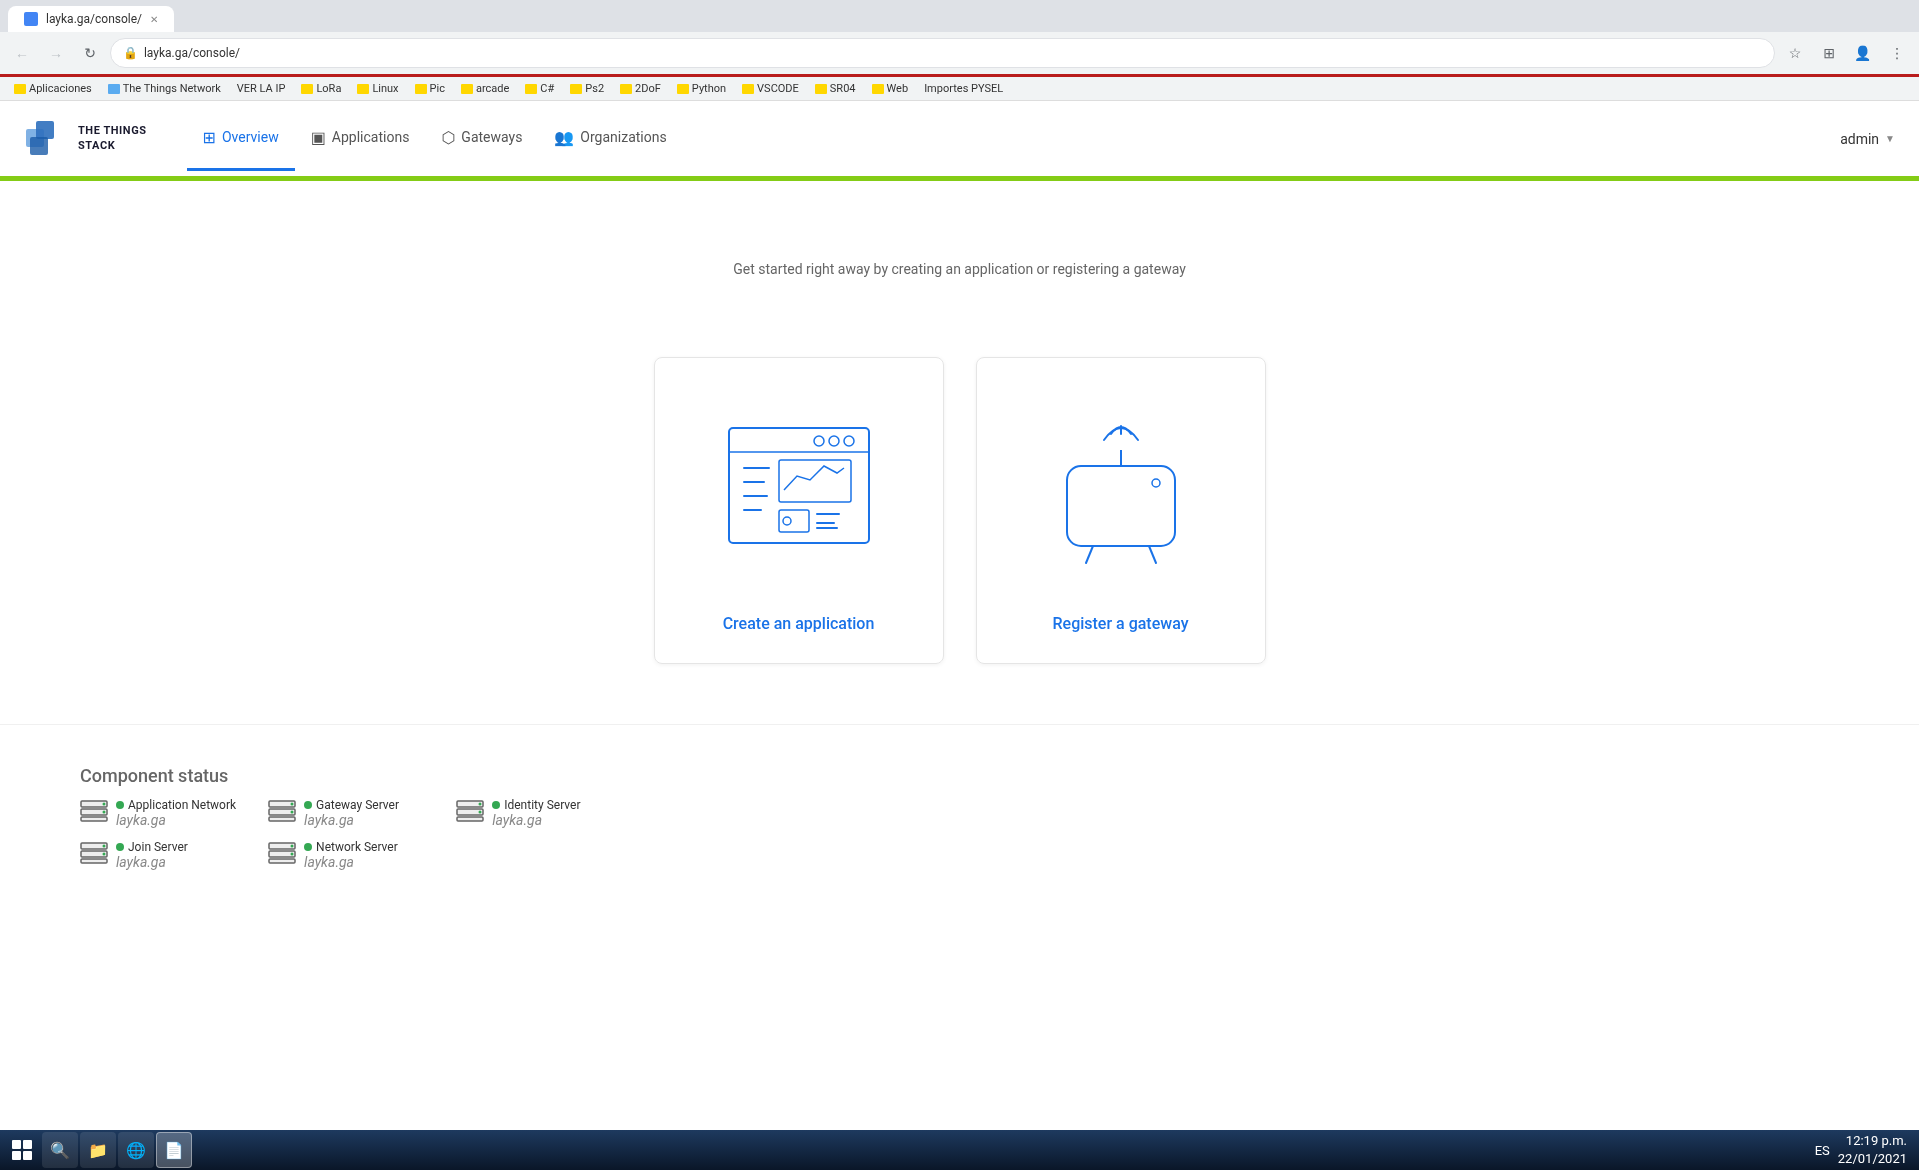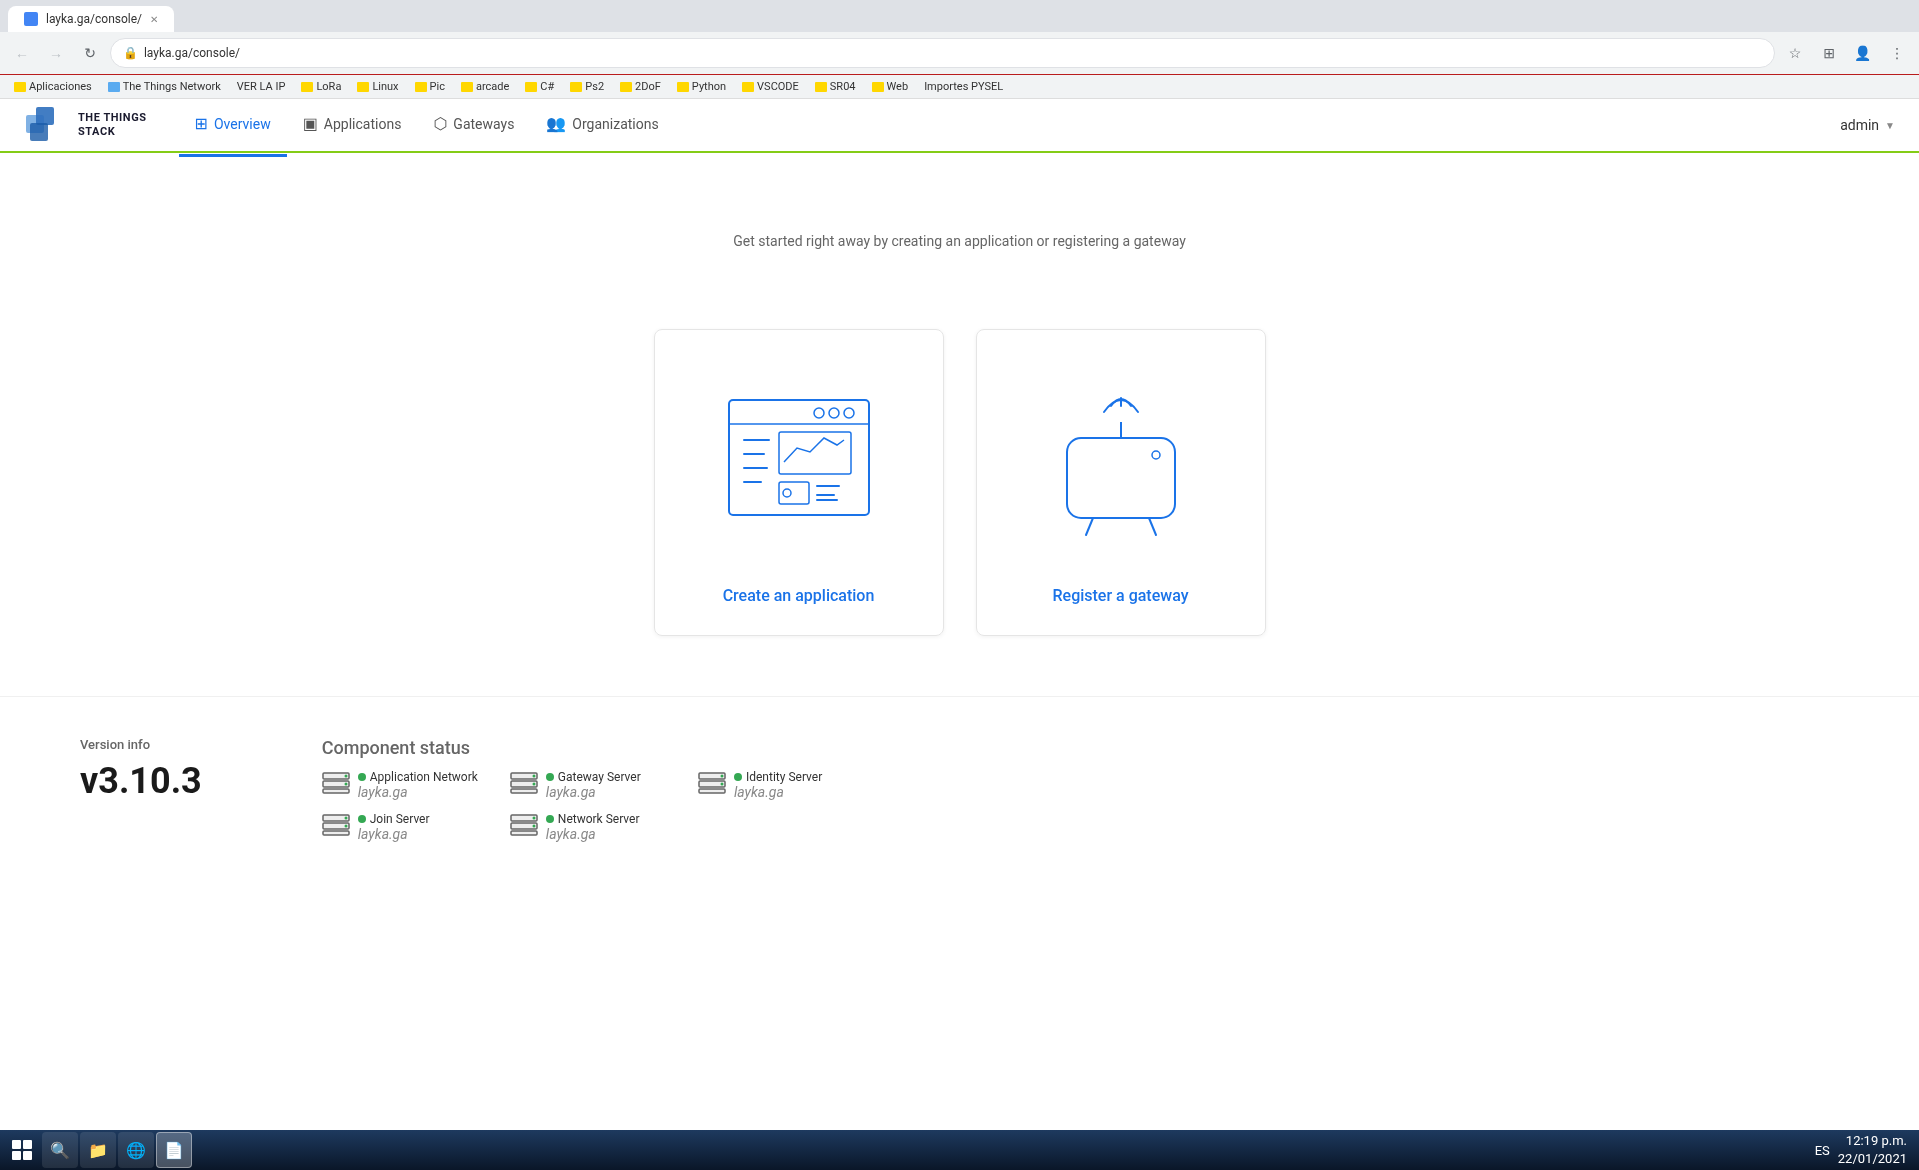--- a/index.html
+++ b/index.html
@@ -9,27 +9,27 @@
     .browser-chrome { background: #f1f3f4; border-bottom: 1px solid #ddd; }
     .browser-tabs { display: flex; align-items: center; padding: 6px 8px 0; background: #dee1e6; }
     .browser-tab { background: #fff; border-radius: 8px 8px 0 0; padding: 6px 16px; font-size: 12px; color: #333; display: flex; align-items: center; gap: 8px; min-width: 160px; }
     .browser-tab .favicon { width: 14px; height: 14px; background: #4285f4; border-radius: 2px; flex-shrink: 0; }
     .browser-tab .close-btn { margin-left: auto; color: #888; font-size: 10px; }
     .browser-toolbar { display: flex; align-items: center; padding: 6px 8px; gap: 6px; background: #f1f3f4; }
     .nav-btn { width: 28px; height: 28px; border-radius: 50%; border: none; background: transparent; cursor: pointer; display: flex; align-items: center; justify-content: center; color: #5f6368; font-size: 14px; }
     .nav-btn.disabled { color: #bdc1c6; }
     .address-bar { flex: 1; height: 30px; background: #fff; border: 1px solid #dfe1e5; border-radius: 15px; display: flex; align-items: center; padding: 0 12px; font-size: 12px; color: #333; gap: 6px; }
     .address-bar .lock-icon { color: #5f6368; font-size: 12px; }
-    .bookmarks-bar { display: flex; align-items: center; padding: 3px 8px; gap: 4px; font-size: 11px; border-top: 1px solid #b91c1c; overflow: hidden; }
+    .bookmarks-bar { display: flex; align-items: center; padding: 3px 8px; gap: 4px; font-size: 11px; border-top: 3px solid #b91c1c; overflow: hidden; }
     .bookmark-item { display: flex; align-items: center; gap: 3px; padding: 2px 6px; border-radius: 3px; cursor: pointer; white-space: nowrap; color: #333; font-size: 11px; }
     .bookmark-folder { width: 12px; height: 10px; background: #ffd700; border-radius: 1px; }
     .bookmark-folder.blue { background: #5aabf0; }
 
     
-    .app-header { display: flex; align-items: center; padding: 0 24px; height: 54px; border-bottom: 2px solid #84cc16; background: #fff; position: relative; }
+    .app-header { display: flex; align-items: center; padding: 0 24px; height: 80px; border-bottom: 5px solid #84cc16; background: #fff; position: relative; gap: 8px; }
     .logo { display: flex; align-items: center; gap: 10px; margin-right: 32px; }
     .logo-icon { width: 44px; height: 44px; }
     .logo-text { display: flex; flex-direction: column; font-size: 11px; font-weight: 700; letter-spacing: 0.05em; color: #1a1a2e; line-height: 1.3; }
     .nav-menu { display: flex; align-items: center; gap: 0; flex: 1; }
     .nav-item { display: flex; align-items: center; gap: 6px; padding: 0 16px; height: 64px; font-size: 14px; color: #555; cursor: pointer; text-decoration: none; position: relative; border-bottom: 3px solid transparent; }
     .nav-item.active { color: #1a73e8; border-bottom: 3px solid #1a73e8; }
     .nav-item .nav-icon { font-size: 16px; }
     .user-menu { margin-left: auto; display: flex; align-items: center; gap: 6px; font-size: 14px; color: #333; cursor: pointer; }
     .user-dropdown-arrow { color: #888; font-size: 10px; }
 
@@ -253,24 +253,20 @@
           <line x1="62" y1="138" x2="55" y2="155" stroke="#1a73e8" stroke-width="2" stroke-linecap="round"></line>
           <line x1="118" y1="138" x2="125" y2="155" stroke="#1a73e8" stroke-width="2" stroke-linecap="round"></line>
         </svg>
       </div>
       <span class="card-label">Register a gateway</span>
     </div>
   </div>
 
   <div class="footer-section">
     <div class="footer-grid">
-      <div class="version-info">
-        <h3>Version info</h3>
-        <div class="version-number">v3.10.3</div>
-      </div>
       <div class="component-status">
         <h3>Component status</h3>
         <div class="status-grid">
 
           <div class="status-item">
             <svg class="server-icon" viewBox="0 0 28 22" fill="none">
               <rect x="1" y="1" width="26" height="6" rx="1" stroke="#666" stroke-width="1.5" fill="#eee"></rect>
               <rect x="1" y="9" width="26" height="6" rx="1" stroke="#666" stroke-width="1.5" fill="#eee"></rect>
               <rect x="1" y="17" width="26" height="4" rx="1" stroke="#666" stroke-width="1.5" fill="#eee"></rect>
               <circle cx="24" cy="4" r="1.5" fill="#34a853"></circle>

